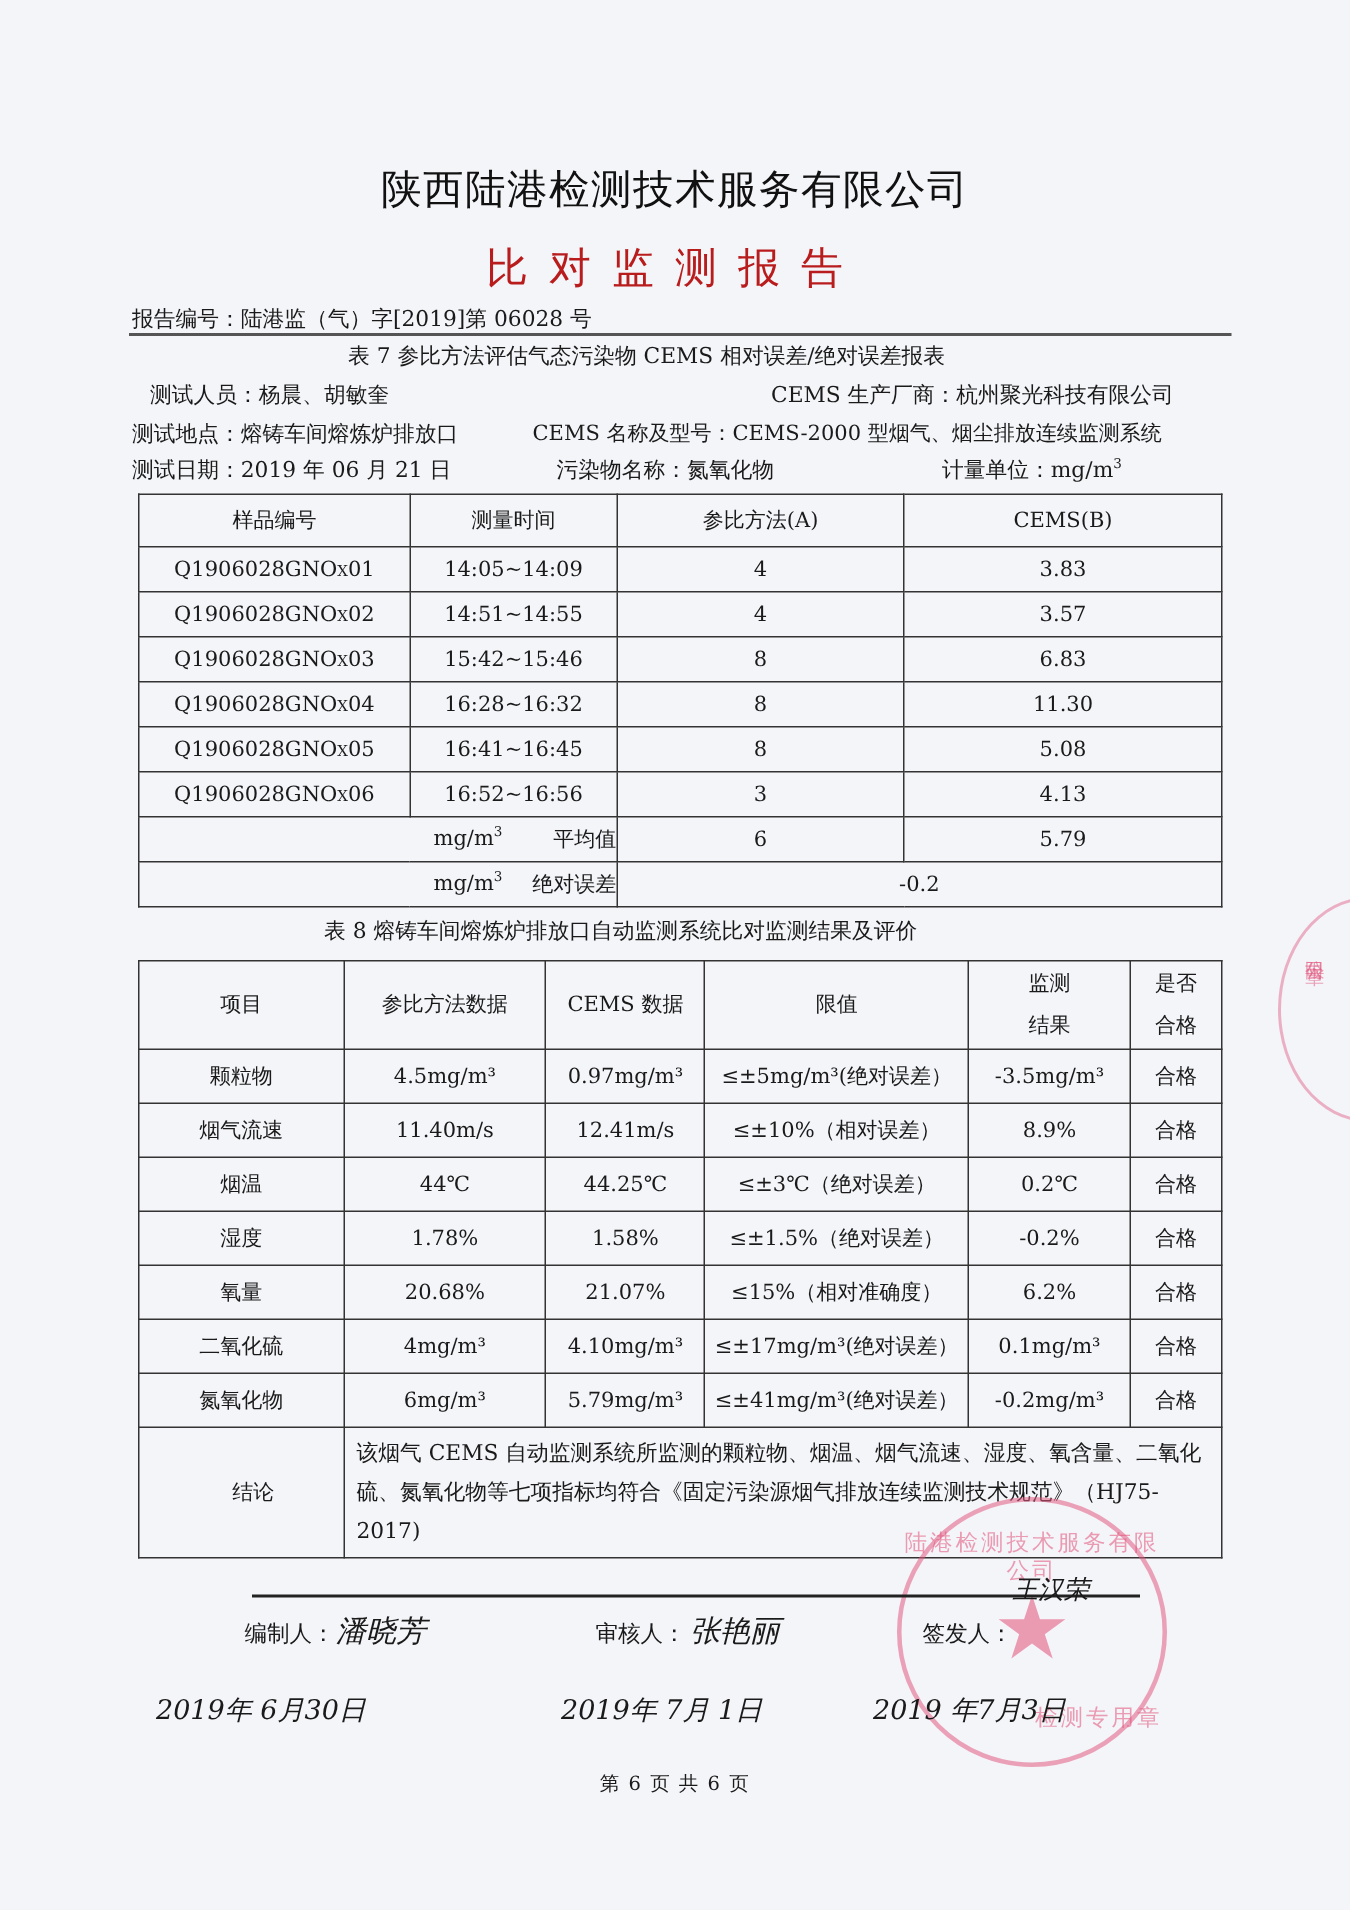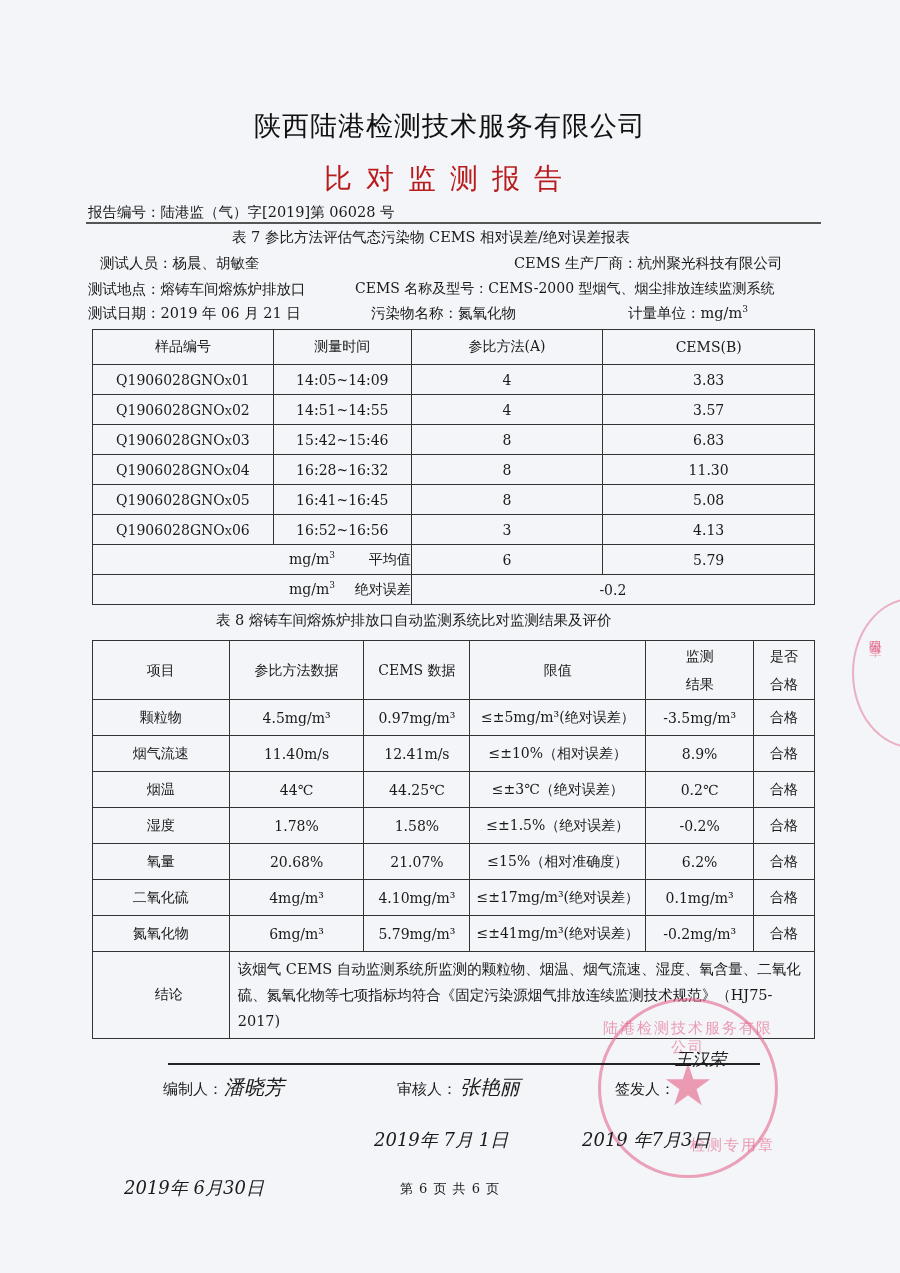--- a/index.html
+++ b/index.html
@@ -228,17 +228,17 @@
 </div>
 
 <div class="abs sig-line"></div>
 <div class="abs sig-label" style="left:163px;top:1080px;">编制人：</div>
 <div class="abs hand" style="left:224px;top:1074px;">潘晓芳</div>
 <div class="abs sig-label" style="left:397px;top:1080px;">审核人：</div>
 <div class="abs hand" style="left:460px;top:1074px;">张艳丽</div>
 <div class="abs sig-label" style="left:615px;top:1080px;">签发人：</div>
 <div class="abs hand" style="left:675px;top:1048px;font-size:17px;">王汉荣</div>
 
-<div class="abs date-hand" style="left:124px;top:1128px;margin-top:48px;">2019年 6月30日</div>
+<div class="abs date-hand" style="left:104px;top:1128px;">2019年 6月30日</div>
 <div class="abs date-hand" style="left:374px;top:1128px;">2019年 7月 1日</div>
 <div class="abs date-hand" style="left:582px;top:1128px;">2019 年7月3日</div>
 
 <div class="abs page-no">第 6 页 共 6 页</div>
 
 </body></html>

